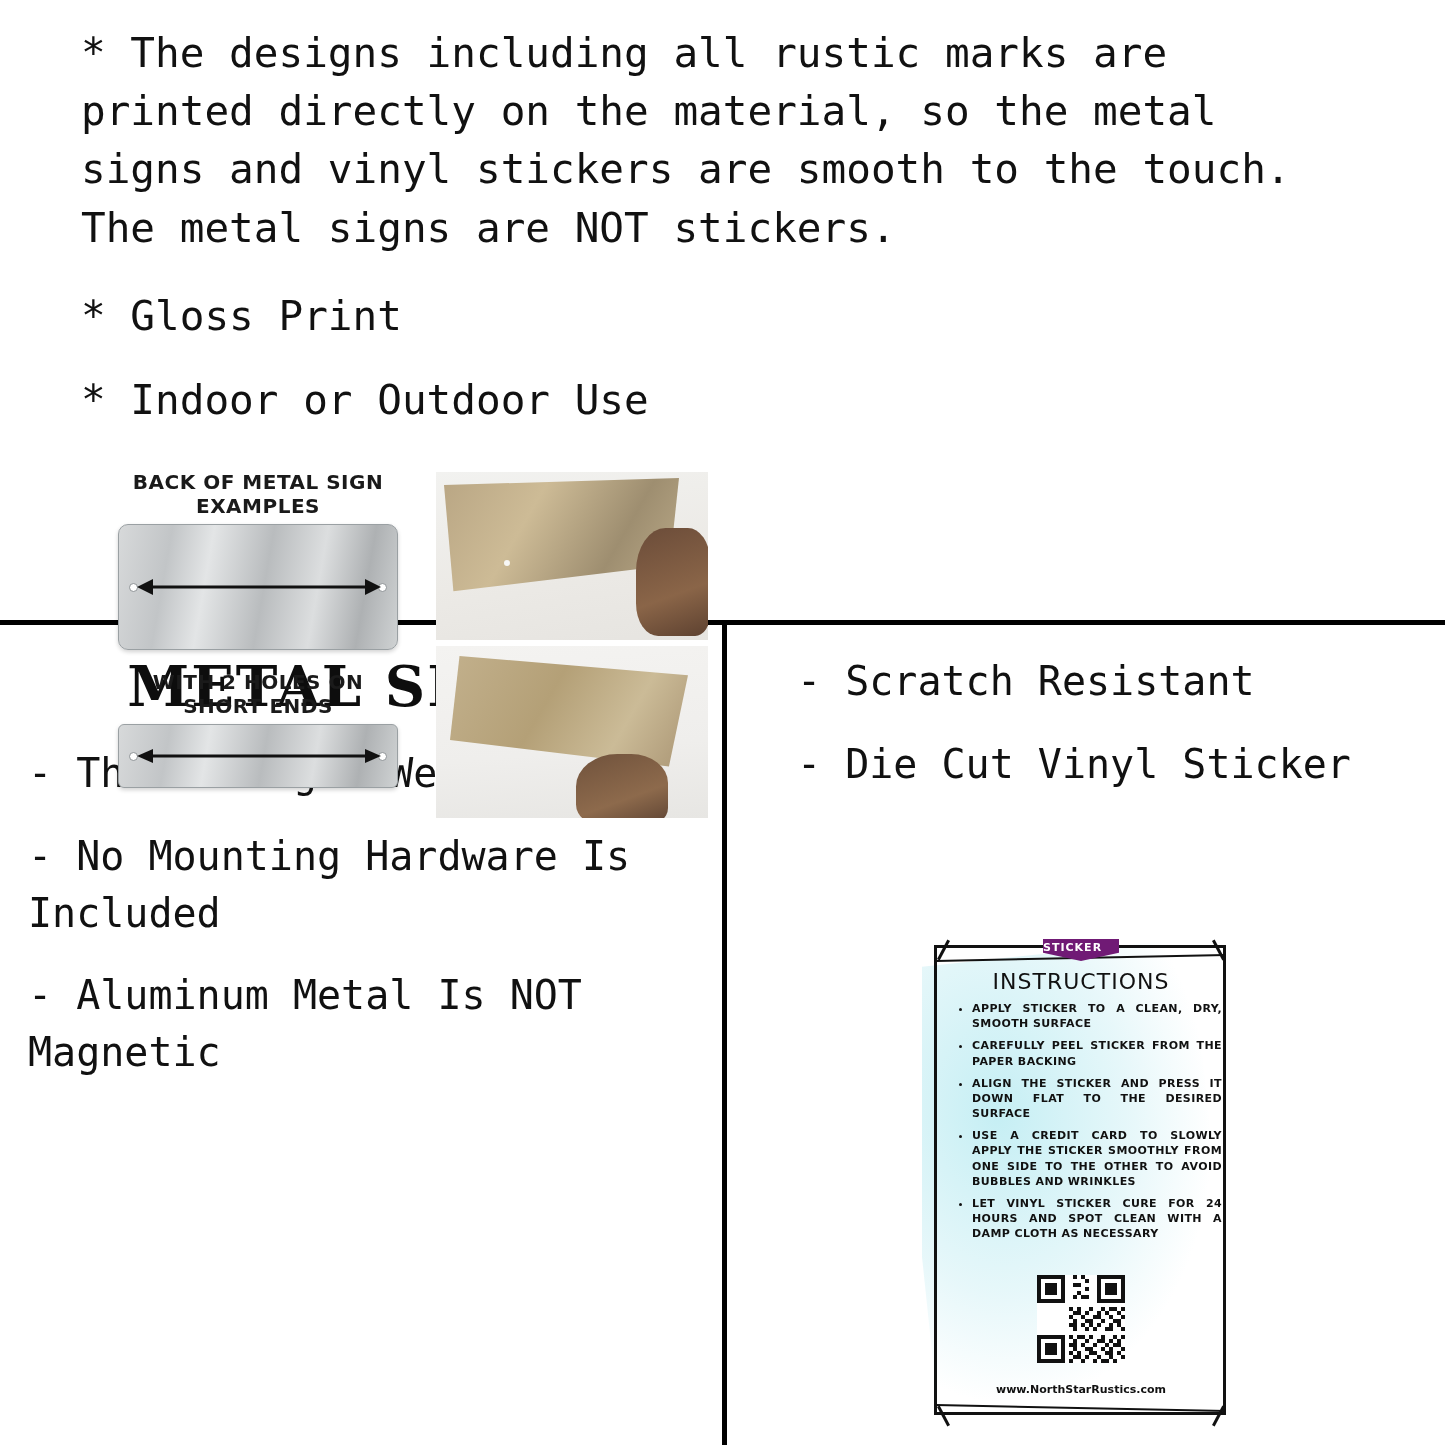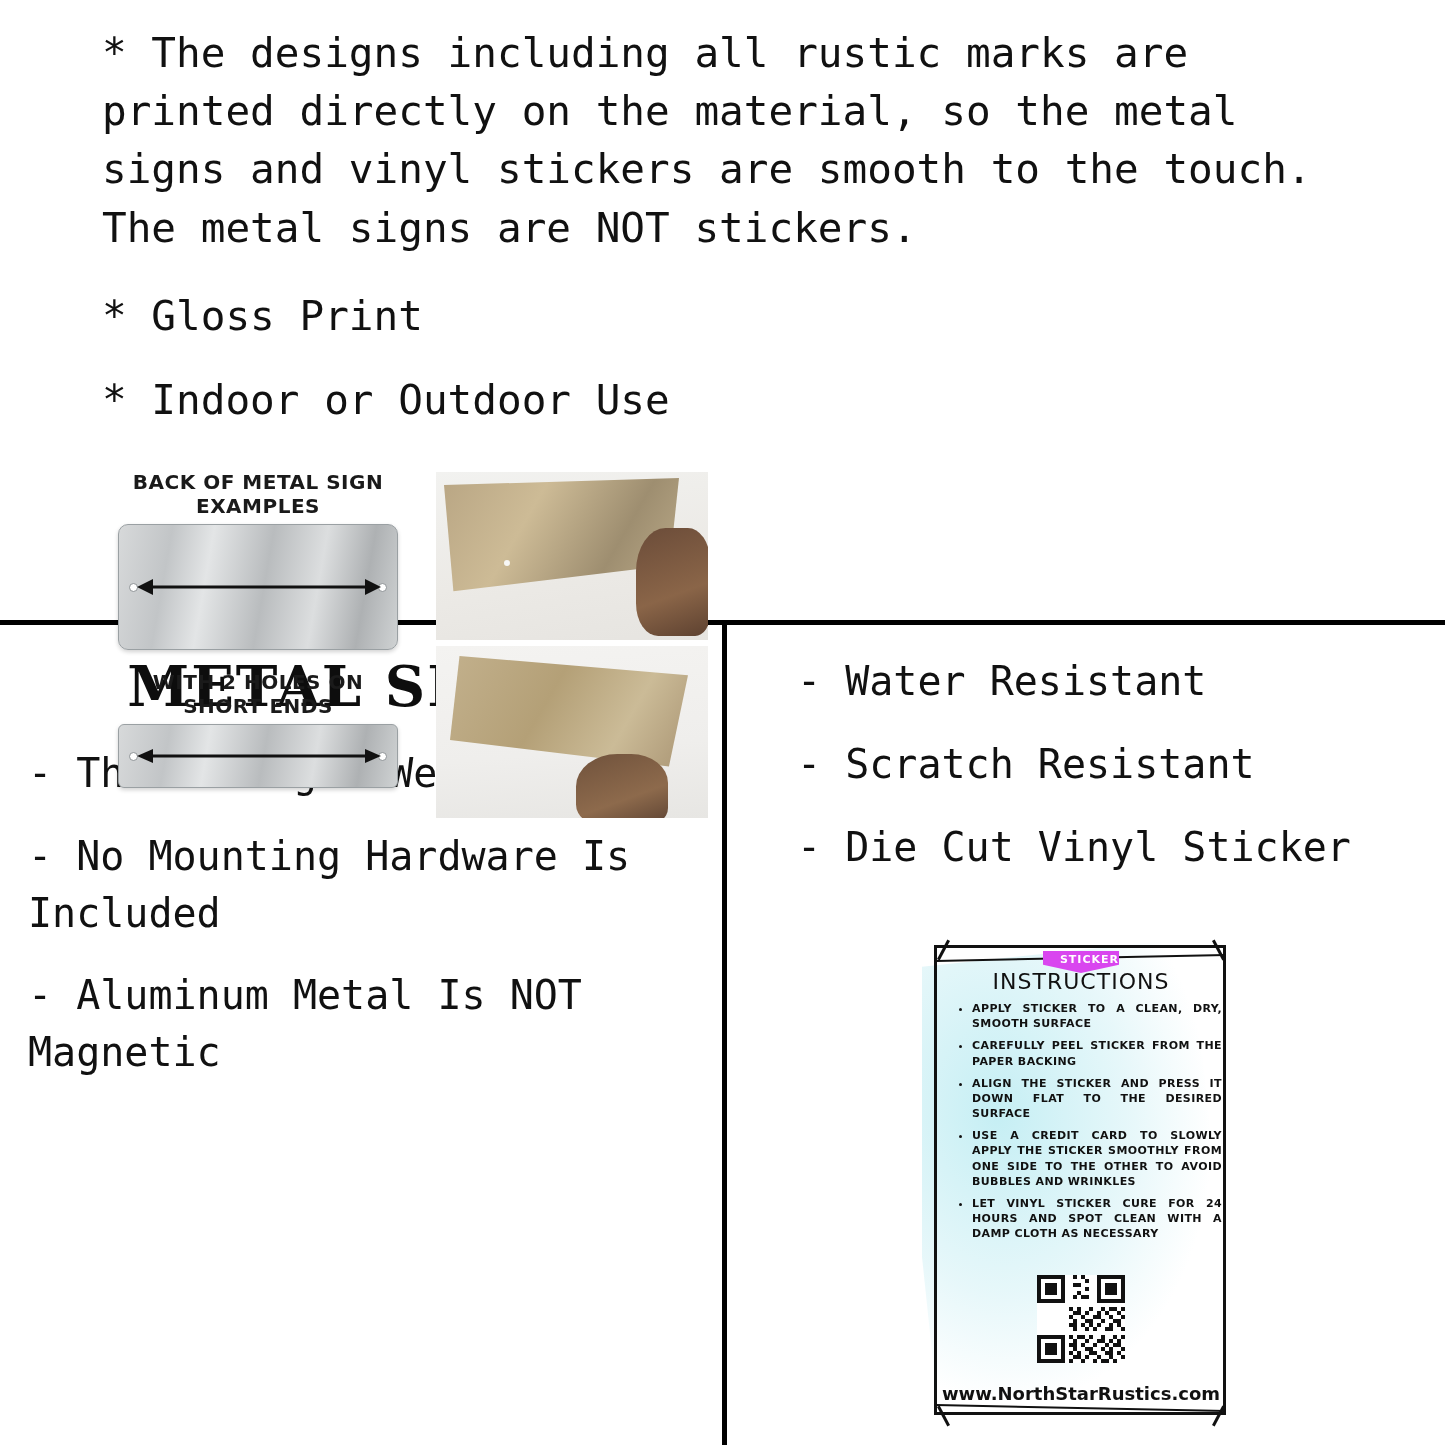--- a/index.html
+++ b/index.html
@@ -35,21 +35,21 @@
     font-weight: bold;
     font-size: 136px;
     line-height: 1.0;
     letter-spacing: 6px;
     text-align: center;
     margin: 0;
     padding-top: 28px;
     color: #0d0d0d;
   }
   .facts {
-    padding: 24px 118px 0 102px;
+    padding: 24px 118px 0 81px;
   }
   .fact {
     font-family: "DejaVu Sans Mono", monospace;
     font-size: 41px;
     line-height: 1.42;
     margin: 0 0 30px 0;
     color: #111;
     text-align: left;
   }
   .fact.small-gap { margin-bottom: 26px; }
@@ -220,31 +220,30 @@
   }
   .frame-tick {
     position: absolute;
     background: #111;
   }
   .sticker-tag {
     position: absolute;
     left: 50%; top: 4px;
     transform: translateX(-50%);
     width: 76px; height: 22px;
-    background: #d946ef;
+    background: #701a75;
     clip-path: polygon(0 0, 100% 0, 100% 62%, 50% 100%, 0 62%);
     color: #fff;
     font-family: "DejaVu Sans", sans-serif;
     font-weight: bold;
     font-size: 11px;
     letter-spacing: 1px;
-    text-align: right;
+    text-align: left;
     line-height: 17px;
     z-index: 3;
-    margin-top: 12px;
   }
   .card-head {
     position: absolute;
     left: 0; top: 34px;
     width: 318px;
     text-align: center;
     font-family: "DejaVu Sans", sans-serif;
     font-weight: normal;
     font-size: 22px;
     letter-spacing: 1px;
@@ -277,21 +276,21 @@
     width: 88px; height: 88px;
     z-index: 2;
   }
   .card-url {
     position: absolute;
     left: 0; top: 448px;
     width: 318px;
     text-align: center;
     font-family: "DejaVu Sans", sans-serif;
     font-weight: bold;
-    font-size: 18px;
+    font-size: 11px;
     color: #111;
     z-index: 2;
   }
 </style>
 </head>
 <body>
 
 <div class="page">
 
   <div class="top">
@@ -308,21 +307,20 @@
   <div class="cols">
 
     <div class="col col-left">
       <h2 class="col-title">METAL SIGNS</h2>
       <p class="bullet">- Thin &amp; Light-Weight</p>
       <p class="bullet">- No Mounting Hardware Is Included</p>
       <p class="bullet">- Aluminum Metal Is NOT Magnetic</p>
     </div>
 
     <div class="col col-right">
-      <p class="bullet">- Water Resistant</p>
       <p class="bullet">- Scratch Resistant</p>
       <p class="bullet">- Die Cut Vinyl Sticker</p>
     </div>
   </div>
 
   <div class="metal-imgs">
 
     <p class="cap" style="width:280px;margin-left:90px;">BACK OF METAL SIGN EXAMPLES</p>
 
     <div class="plate-wrap">

